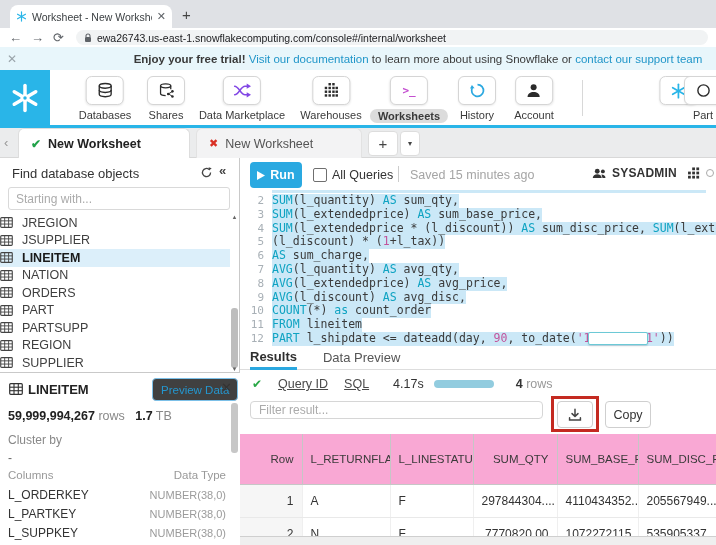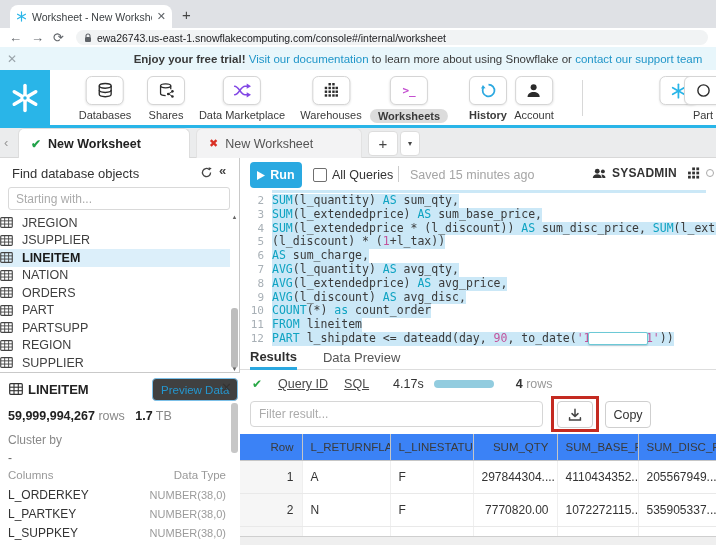--- a/index.html
+++ b/index.html
@@ -115,33 +115,33 @@
   
   .qrow{left:0;top:214px;width:476px;height:24px;display:flex;align-items:center;}
   .qcheck{margin-left:12px;color:#28A745;font-size:12px;}
   .qlink{font-size:12.5px;color:#4A4A4A;text-decoration:underline;margin-left:16px;}
   .qtime{font-size:12.5px;color:#333;margin-left:24px;}
   .qbar{margin-left:10px;width:60px;height:8px;border-radius:4px;background:#92CCDF;}
   .qrows{font-size:12.5px;color:#999;margin-left:22px;}
   .qrows b{color:#333;}
 
   
-  .filter-input{left:10px;top:243px;width:293px;height:26px;border:1px solid #D6D6D6;border-radius:4px;
+  .filter-input{left:10px;top:243px;width:293px;height:18px;border:1px solid #D6D6D6;border-radius:4px;
                 box-sizing:border-box;font-size:12px;padding:0 8px;font-family:"Liberation Sans",sans-serif;color:#333;}
   .filter-input::placeholder{color:#ABABAB;}
   .redbox{left:311px;top:238px;width:48px;height:36px;border:3px solid #C42A21;box-sizing:border-box;}
   .dl-btn{left:317px;top:243px;width:36px;height:27px;background:#fff;border:1px solid #CFCFCF;border-radius:4px;
           box-sizing:border-box;display:flex;align-items:center;justify-content:center;}
   .copy-btn{left:365px;top:243px;width:46px;height:27px;background:#fff;border:1px solid #CFCFCF;border-radius:4px;
             box-sizing:border-box;display:flex;align-items:center;justify-content:center;font-size:12.5px;color:#333;}
 
   
   .rtable{left:0;top:276px;width:476px;border-collapse:collapse;table-layout:fixed;}
-  .rtable th{background:#3b82f6;border-right:1px solid #C6C6C6;border-bottom:1px solid #C6C6C6;
-             font-size:11.5px;font-weight:normal;color:#3A3A3A;height:26px;padding:0 8px;
+  .rtable th{background:#f9a8d4;border-right:1px solid #C6C6C6;border-bottom:1px solid #C6C6C6;
+             font-size:11.5px;font-weight:normal;color:#3A3A3A;height:26px;padding:12px 8px;
              overflow:hidden;white-space:nowrap;}
   .rtable td{border-right:1px solid #EFEFEF;border-bottom:1px solid #E9E9E9;font-size:12px;color:#333;
              height:32px;padding:0 8px;overflow:hidden;white-space:nowrap;background:#fff;}
   .rtable td:first-child{background:#F6F6F6;}
   .al-r{text-align:right;} .al-l{text-align:left;}
   .hscroll{left:0;top:378px;width:476px;height:9px;background:#EFEFEF;border-top:1px solid #CFCFCF;box-sizing:border-box;}
 </style>
 </head>
 <body style="--accent: #29B5E8; --sel: #CBE8F7;">
 
@@ -254,21 +254,21 @@
           </svg>
         </div>
         <div class="nav-label">Warehouses</div>
       </div>
       <div class="abs nav-item" style="left: 409px;">
         <div class="icon-box">
           <span class="term-glyph">&gt;_</span>
         </div>
         <div class="nav-label active">Worksheets</div>
       </div>
-      <div class="abs nav-item" style="left: 488px; font-weight: bold;">
+      <div class="abs nav-item" style="left: 477px;">
         <div class="icon-box">
           <svg width="17" height="17" viewBox="0 0 20 20">
             <path d="M10 3a7 7 0 1 1-6.2 3.8" fill="none" stroke="#2BA8E0" stroke-width="2"></path>
             <polygon points="1.2,7.6 6.6,7.4 3.4,3.4" fill="#2BA8E0"></polygon>
           </svg>
         </div>
         <div class="nav-label">History</div>
       </div>
       <div class="abs nav-item" style="left: 534px;">
         <div class="icon-box">

